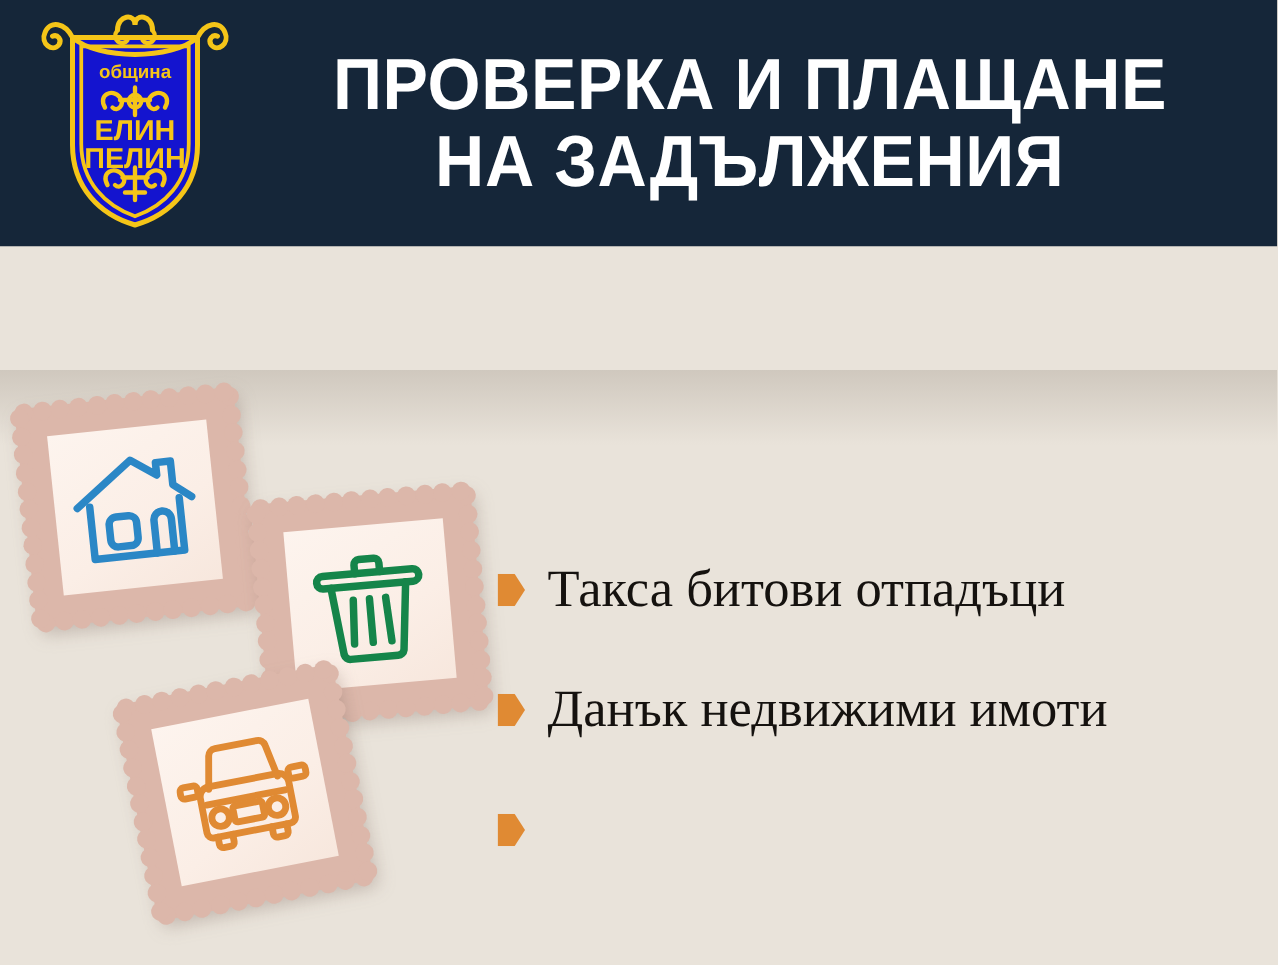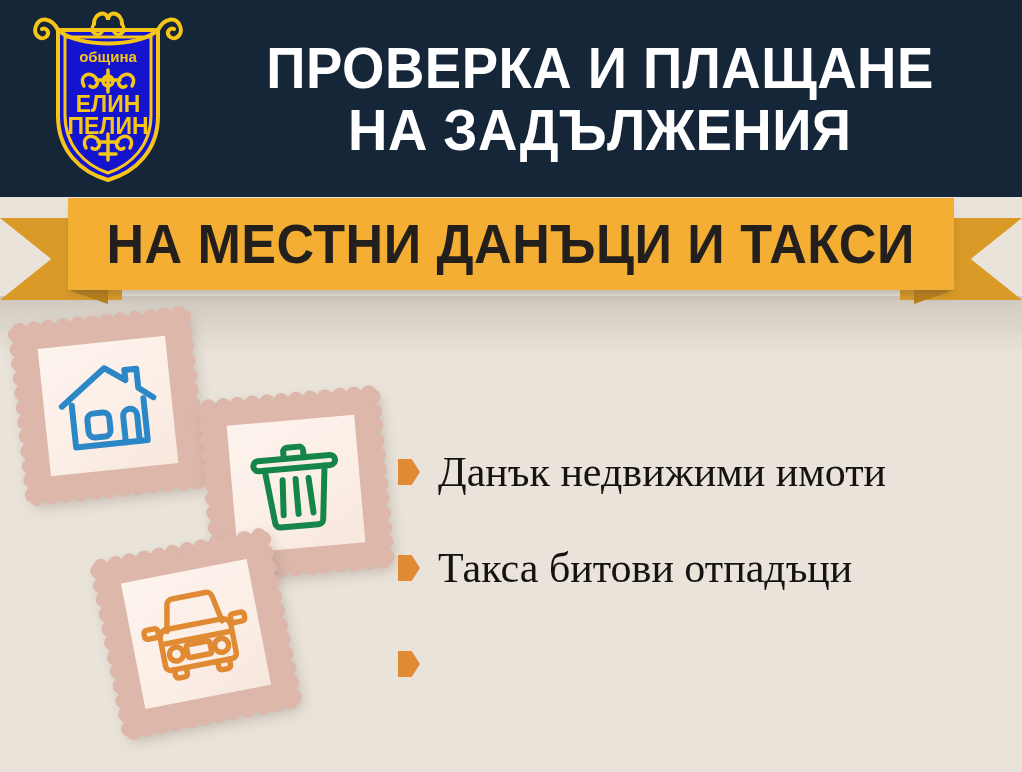--- a/index.html
+++ b/index.html
@@ -180,29 +180,20 @@
         <text x="80" y="126" text-anchor="middle" fill="#f5c518" font-family="Liberation Sans, sans-serif" font-size="23" font-weight="bold">ПЕЛИН</text>
       </svg>
     </div>
 
     <div class="title-block">
       <div class="title-line">ПРОВЕРКА И ПЛАЩАНЕ</div>
       <div class="title-line">НА ЗАДЪЛЖЕНИЯ</div>
     </div>
   </div>
 
-  <div class="ribbon-layer">
-    <div class="ribbon-tail left"></div>
-    <div class="ribbon-tail right"></div>
-    <div class="ribbon-fold left"></div>
-    <div class="ribbon-fold right"></div>
-    <div class="ribbon-main">
-      <div class="ribbon-text">НА МЕСТНИ ДАНЪЦИ И ТАКСИ</div>
-    </div>
-  </div>
 
   <div class="stamp" id="stamp-house">
     <div class="frame"></div>
     <div class="scallop">
         <i style="left: 0px; top: -4px;"></i>
         <i style="left: 0px; top: 165px;"></i>
         <i style="left: -4px; top: 0px;"></i>
         <i style="left: 165px; top: 0px;"></i>
         <i style="left: 14.6364px; top: -4px;"></i>
         <i style="left: 14.6364px; top: 165px;"></i>
@@ -393,24 +384,24 @@
           <path d="M26 77 v6 a3 3 0 0 0 3 3 h6 a3 3 0 0 0 3 -3 v-6"></path>
           <path d="M70 77 v6 a3 3 0 0 0 3 3 h6 a3 3 0 0 0 3 -3 v-6"></path>
         </g>
       </svg>
     </div>
   </div>
 
   <div class="list">
     <div class="list-item">
       <div class="bullet"></div>
-      <div class="list-label">Данък недвижими имоти</div>
+      <div class="list-label">Такса битови отпадъци</div>
     </div>
     <div class="list-item">
       <div class="bullet"></div>
-      <div class="list-label">Такса битови отпадъци</div>
+      <div class="list-label">Данък недвижими имоти</div>
     </div>
     <div class="list-item">
       <div class="bullet"></div>
     </div>
   </div>
 
 </div>
 
 </body></html>

